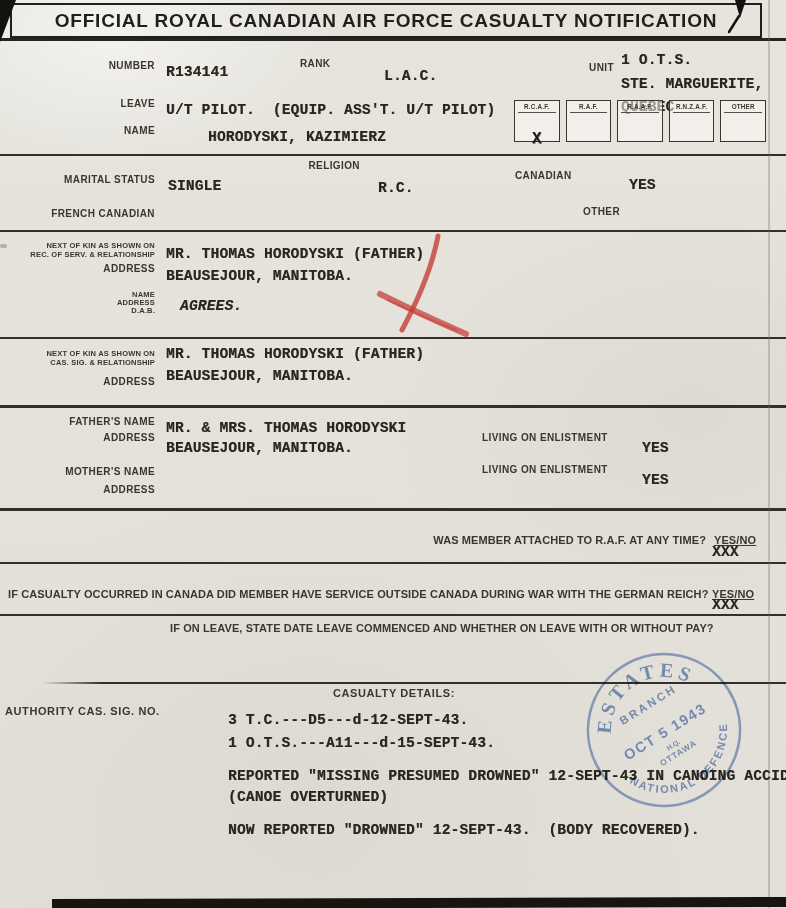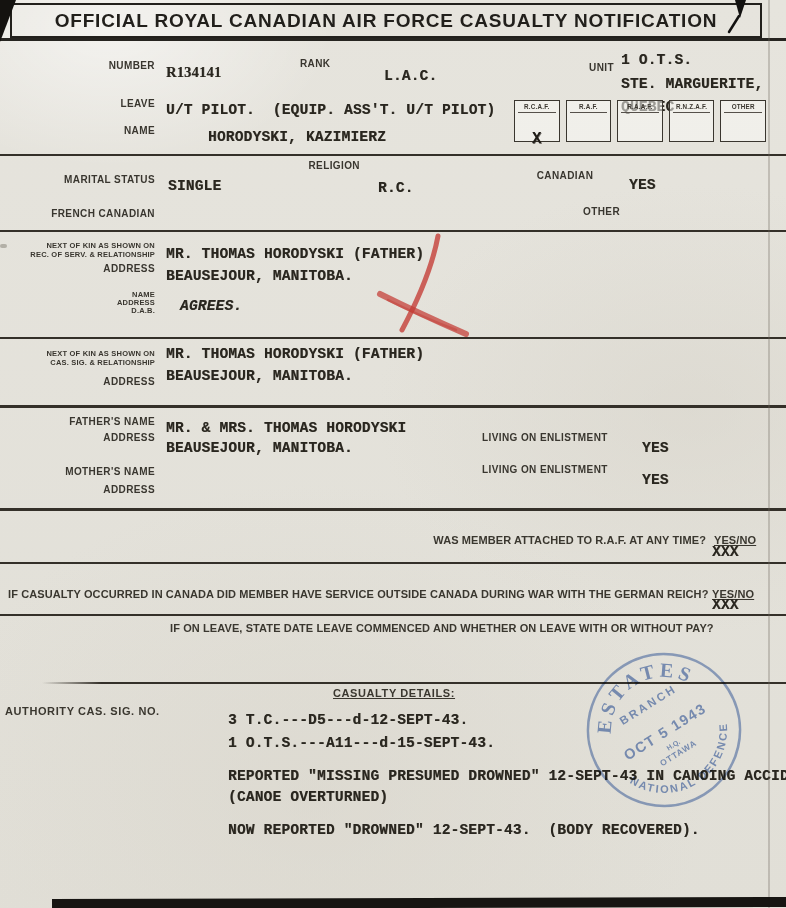--- a/index.html
+++ b/index.html
@@ -68,21 +68,21 @@
 <body>
 
 <div id="paper">
 
   <div id="title-box">
     <span class="t">OFFICIAL ROYAL CANADIAN AIR FORCE CASUALTY NOTIFICATION</span>
   </div>
   <div class="rule" style="top:38px;height:3px;background:#262420;"></div>
 
   <div class="lbl rightcol" style="top:60px;">NUMBER</div>
-  <div class="typed" style="left:166px;top:64px;font-family:Liberation Serif, serif;">R134141</div>
+  <div class="typed" style="left:166px;top:64px;">R134141</div>
 
   <div class="lbl" style="left:300px;width:58px;text-align:left;top:58px;">RANK</div>
   <div class="typed" style="left:384px;top:68px;">L.A.C.</div>
 
   <div class="lbl" style="left:558px;width:56px;text-align:right;top:62px;">UNIT</div>
   <div class="typed" style="left:621px;top:52px;">1 O.T.S.</div>
   <div class="typed" style="left:621px;top:76px;">STE. MARGUERITE,</div>
   <div class="typed" style="left:621px;top:99px;">QUEBEC</div>
 
   <div class="lbl rightcol" style="top:98px;">LEAVE</div>
@@ -113,21 +113,21 @@
       <span class="mk"></span>
     </div>
   </div>
 
   <div class="rule" style="top:154px;height:2px;"></div>
 
   <div class="lbl rightcol" style="top:174px;">MARITAL STATUS</div>
   <div class="typed" style="left:168px;top:178px;">SINGLE</div>
   <div class="lbl" style="left:260px;width:100px;text-align:right;top:160px;">RELIGION</div>
   <div class="typed" style="left:378px;top:180px;">R.C.</div>
-  <div class="lbl" style="left:515px;width:100px;text-align:center;top:170px;">CANADIAN</div>
+  <div class="lbl" style="left:515px;width:100px;text-align:left;top:170px;">CANADIAN</div>
   <div class="typed" style="left:629px;top:177px;">YES</div>
   <div class="lbl rightcol" style="top:208px;">FRENCH CANADIAN</div>
   <div class="lbl" style="left:520px;width:100px;text-align:right;top:206px;">OTHER</div>
 
   <div class="rule" style="top:230px;height:2px;"></div>
 
   <div class="lbl lbl7 rightcol" style="top:242px;">NEXT OF KIN AS SHOWN ON</div>
   <div class="lbl lbl7 rightcol" style="top:251px;">REC. OF SERV. &amp; RELATIONSHIP</div>
   <div class="typed" style="left:166px;top:246px;">MR. THOMAS HORODYSKI (FATHER)</div>
   <div class="lbl rightcol" style="top:263px;">ADDRESS</div>
@@ -176,21 +176,21 @@
   <div class="q" style="left:8px;top:588px;">IF CASUALTY OCCURRED IN CANADA DID MEMBER HAVE SERVICE OUTSIDE CANADA DURING WAR WITH THE GERMAN REICH?</div>
   <div class="q" style="left:712px;top:588px;text-decoration:underline;">YES/NO</div>
   <div class="typed" style="left:712px;top:597px;">XXX</div>
 
   <div class="rule" style="top:614px;height:2px;"></div>
 
   <div class="q" style="left:170px;top:622px;">IF ON LEAVE, STATE DATE LEAVE COMMENCED AND WHETHER ON LEAVE WITH OR WITHOUT PAY?</div>
 
   <div class="rule" style="top:682px;left:42px;width:744px;height:2px;background:linear-gradient(to right, rgba(52,48,41,0), rgba(52,48,41,1) 8%, #343029);"></div>
 
-  <div class="q" style="left:333px;top:687px;letter-spacing:0.6px;text-decoration:underline;">CASUALTY DETAILS:</div>
+  <div class="q" style="left:333px;top:687px;letter-spacing:0.6px;">CASUALTY DETAILS:</div>
   <div class="q" style="left:5px;top:705px;letter-spacing:0.6px;">AUTHORITY CAS. SIG. NO.</div>
   <div class="typed" style="left:228px;top:712px;">3 T.C.---D5---d-12-SEPT-43.</div>
   <div class="typed" style="left:228px;top:735px;font-family:Liberation Mono, monospace;">1 O.T.S.---A11---d-15-SEPT-43.</div>
   <div class="typed" style="left:228px;top:768px;">REPORTED "MISSING PRESUMED DROWNED" 12-SEPT-43 IN CANOING ACCIDENT.</div>
   <div class="typed" style="left:228px;top:789px;">(CANOE OVERTURNED)</div>
   <div class="typed" style="left:228px;top:822px;">NOW REPORTED "DROWNED" 12-SEPT-43.  (BODY RECOVERED).</div>
 
   <svg id="stamp" viewBox="0 0 184 184">
     <g transform="rotate(-32 92 92)" fill="#7490c8">
       <circle cx="92" cy="92" r="76" fill="none" stroke="#7490c8" stroke-width="2.6" opacity="0.85"></circle>

